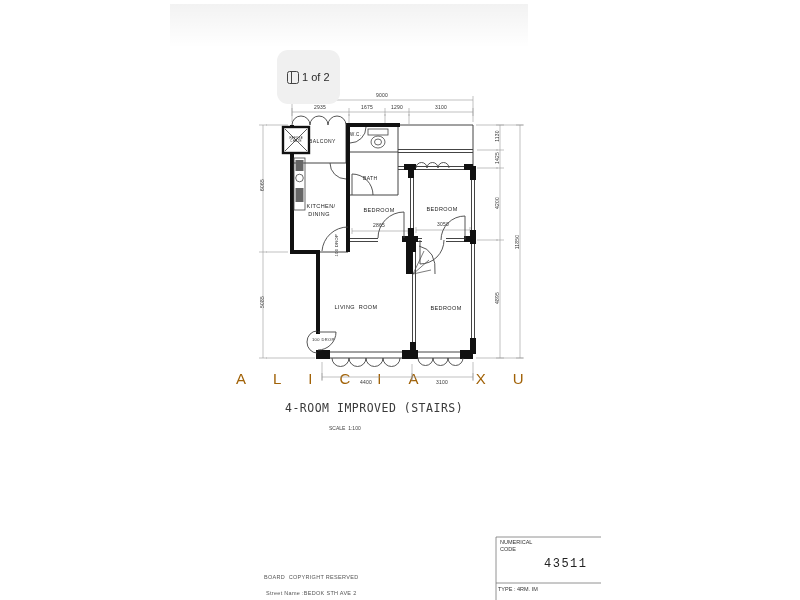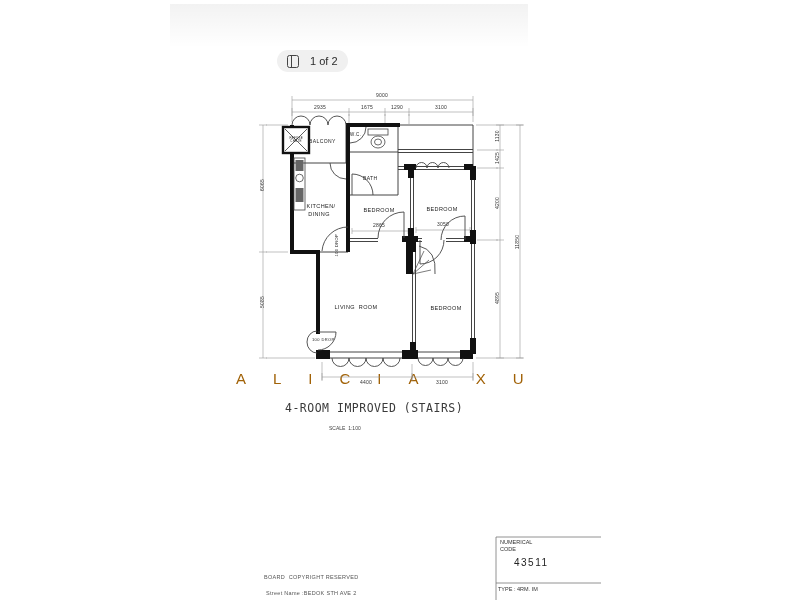--- a/index.html
+++ b/index.html
@@ -6,30 +6,30 @@
   #screen{position:relative;width:800px;height:600px;background:#ffffff;overflow:hidden;
           font-family:"Liberation Sans", sans-serif;}
   .abs{position:absolute;}
   .lbl{position:absolute;color:#222;font-size:5.5px;letter-spacing:.4px;white-space:pre;line-height:1.1;}
   .dim{position:absolute;color:#333;font-size:5px;letter-spacing:.2px;white-space:pre;text-align:center;}
   .rot{transform:rotate(-90deg);transform-origin:center center;}
   .ctr{text-align:center;}
   #topfade{left:170px;top:4px;width:358px;height:44px;
            background:linear-gradient(to bottom, rgba(0,0,0,0.05), rgba(0,0,0,0));}
   #badge{left:277px;top:50px;height:22px;border-radius:11px;background:#f0f0f0;
-         display:flex;align-items:center;gap:11px;padding:0 10px;color:#2b2b2b;font-size:11px;}
+         display:flex;align-items:center;gap:3px;padding:16px 10px;color:#2b2b2b;font-size:11px;}
   #badge .glyph{display:inline-block;width:10px;height:11px;border:1.2px solid #444;border-radius:2.5px;position:relative;}
   #badge .glyph span{position:absolute;left:3px;top:0;width:0;height:11px;border-left:1.2px solid #444;}
   #watermark{left:236px;top:330px;font-size:15px;letter-spacing:27px;color:#a16207;white-space:pre;margin-top:40px;}
   #plantitle{left:285px;top:401px;width:240px;text-align:left;color:#3a3a3a;
              font-family:"DejaVu Sans Mono", monospace;font-size:11.5px;letter-spacing:.5px;white-space:pre;}
   #scalenote{left:329px;top:425px;font-size:5px;color:#444;white-space:pre;}
   .foot{position:absolute;color:#555;font-size:5.5px;letter-spacing:.3px;white-space:pre;}
   .tb{position:absolute;color:#333;font-size:5.5px;white-space:pre;}
-  #numcode{left:514px;top:557px;font-family:Liberation Sans, sans-serif;font-size:10px;letter-spacing:1.5px;color:#222;}
+  #numcode{left:544px;top:557px;font-family:Liberation Mono, monospace;font-size:12px;letter-spacing:1.5px;color:#222;}
   svg{position:absolute;left:0;top:0;}
 </style>
 </head>
 <body>
 
 <div id="screen">
 
   <div id="topfade" class="abs"></div>
 
   <div class="abs" id="watermark">ALICIA XU</div>

